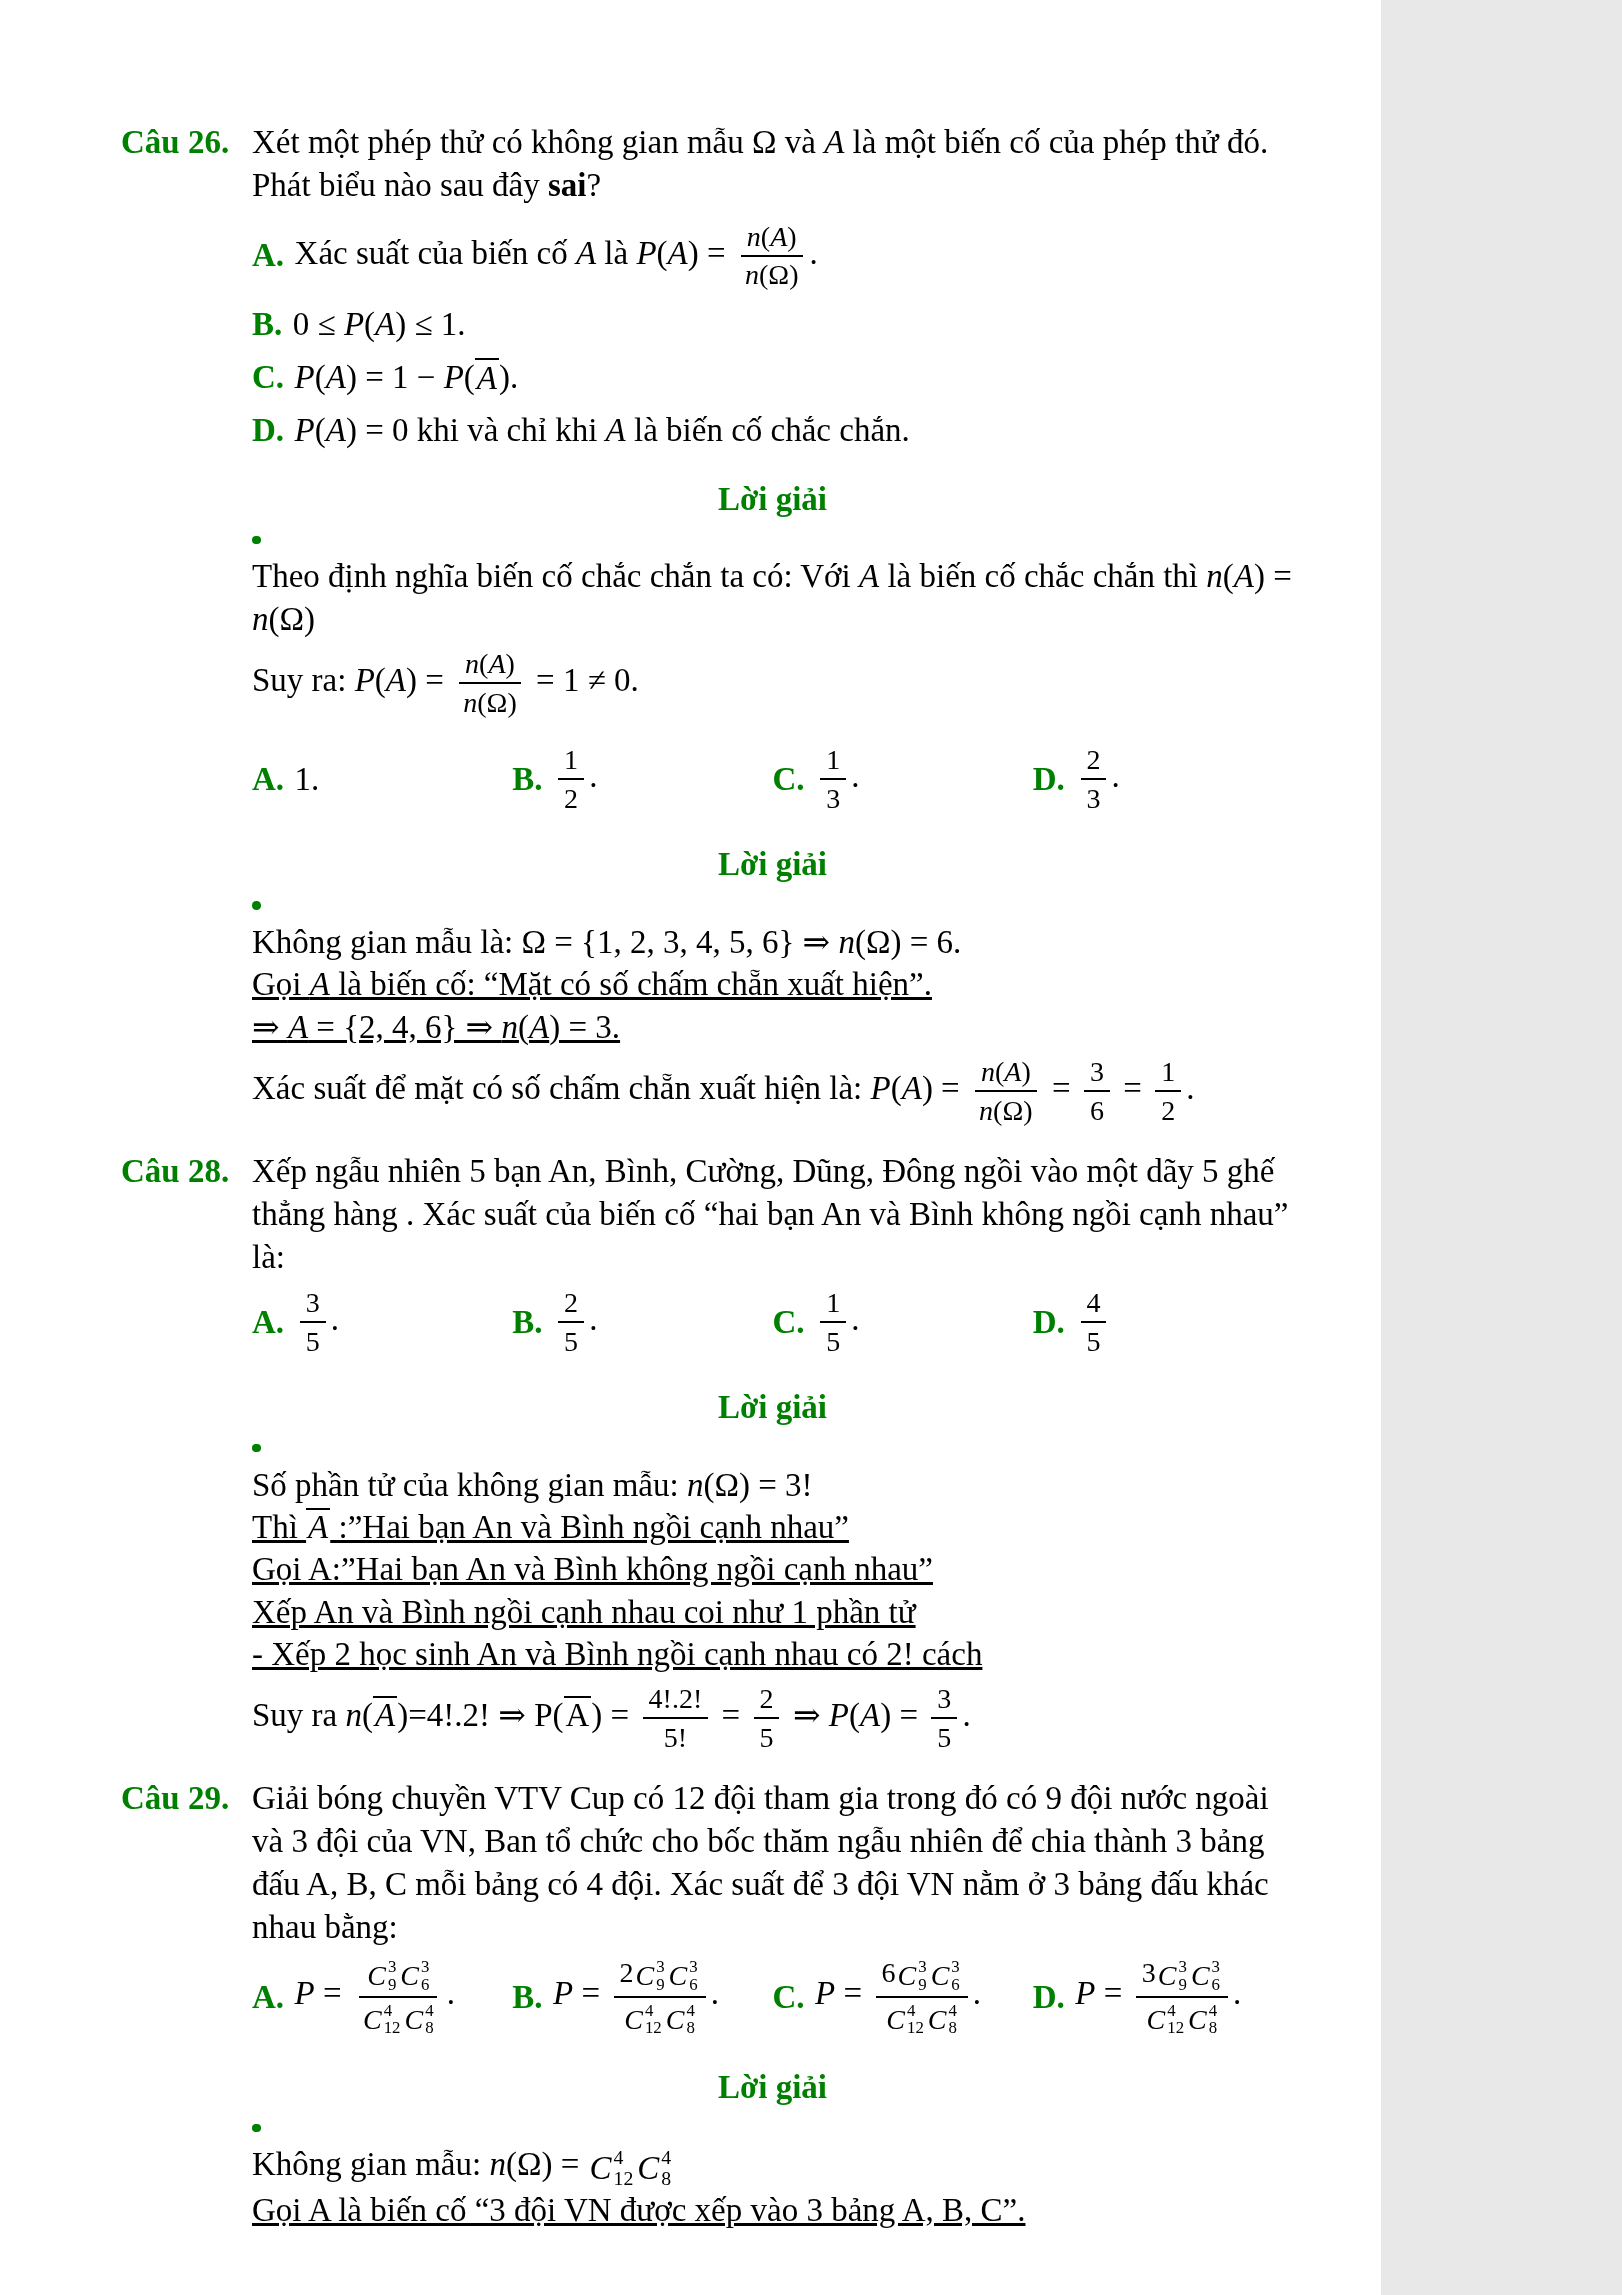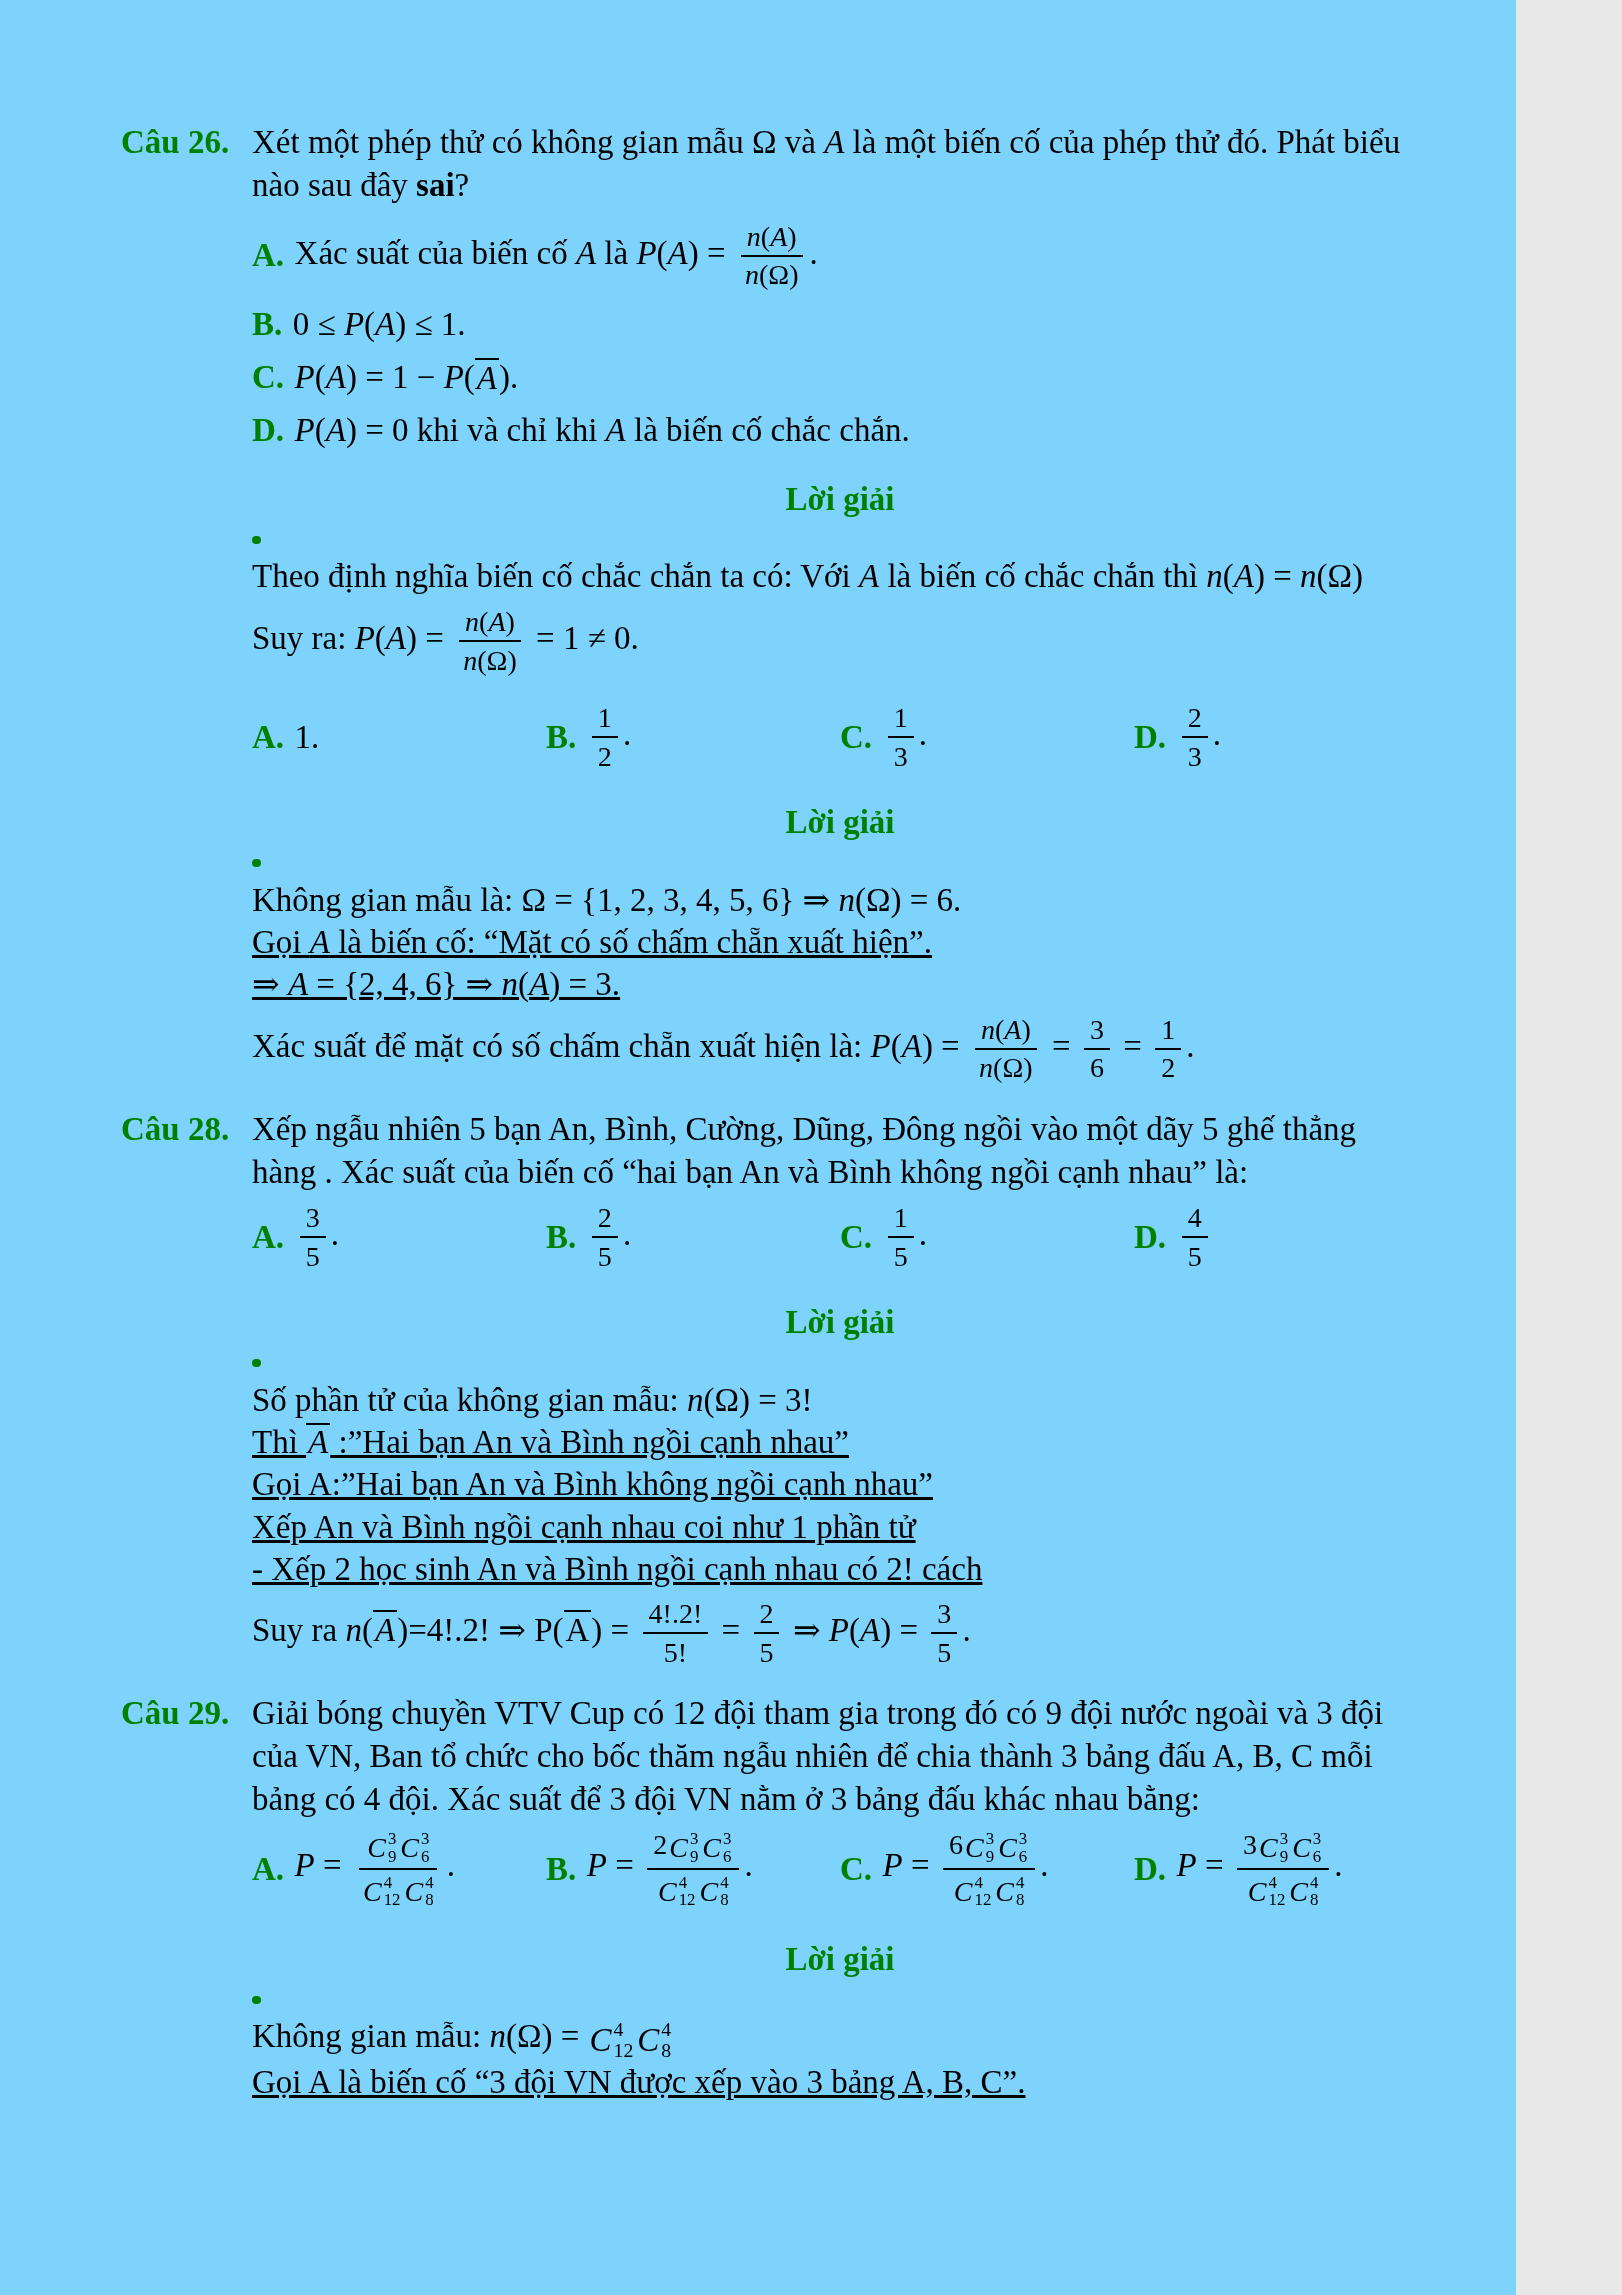--- a/index.html
+++ b/index.html
@@ -1,19 +1,19 @@
 <!DOCTYPE html>
 <html style="font-size:10.5px"><head>
 <meta charset="utf-8">
 <style>
   html,body{margin:0;padding:0;background:#e8e8e8;}
   .page{
     position:relative;
-    width:1516px;height:2295px;
-    background:#7dd3fc;
+    width:1381px;height:2295px;
+    background:#ffffff;
     box-sizing:border-box;
     padding:121px 88px 0 121px;
     font-family:"Liberation Serif","DejaVu Serif",serif;
     font-size:33px;color:#000000;
     overflow:hidden;
   }
   .question + .question{margin-top:22px;}
   .qrow{position:relative;padding-left:131px;line-height:1.3;}
   .qnum{position:absolute;left:0;top:0;color:#008000;font-weight:bold;white-space:nowrap;}
   .qtext{display:block;}

